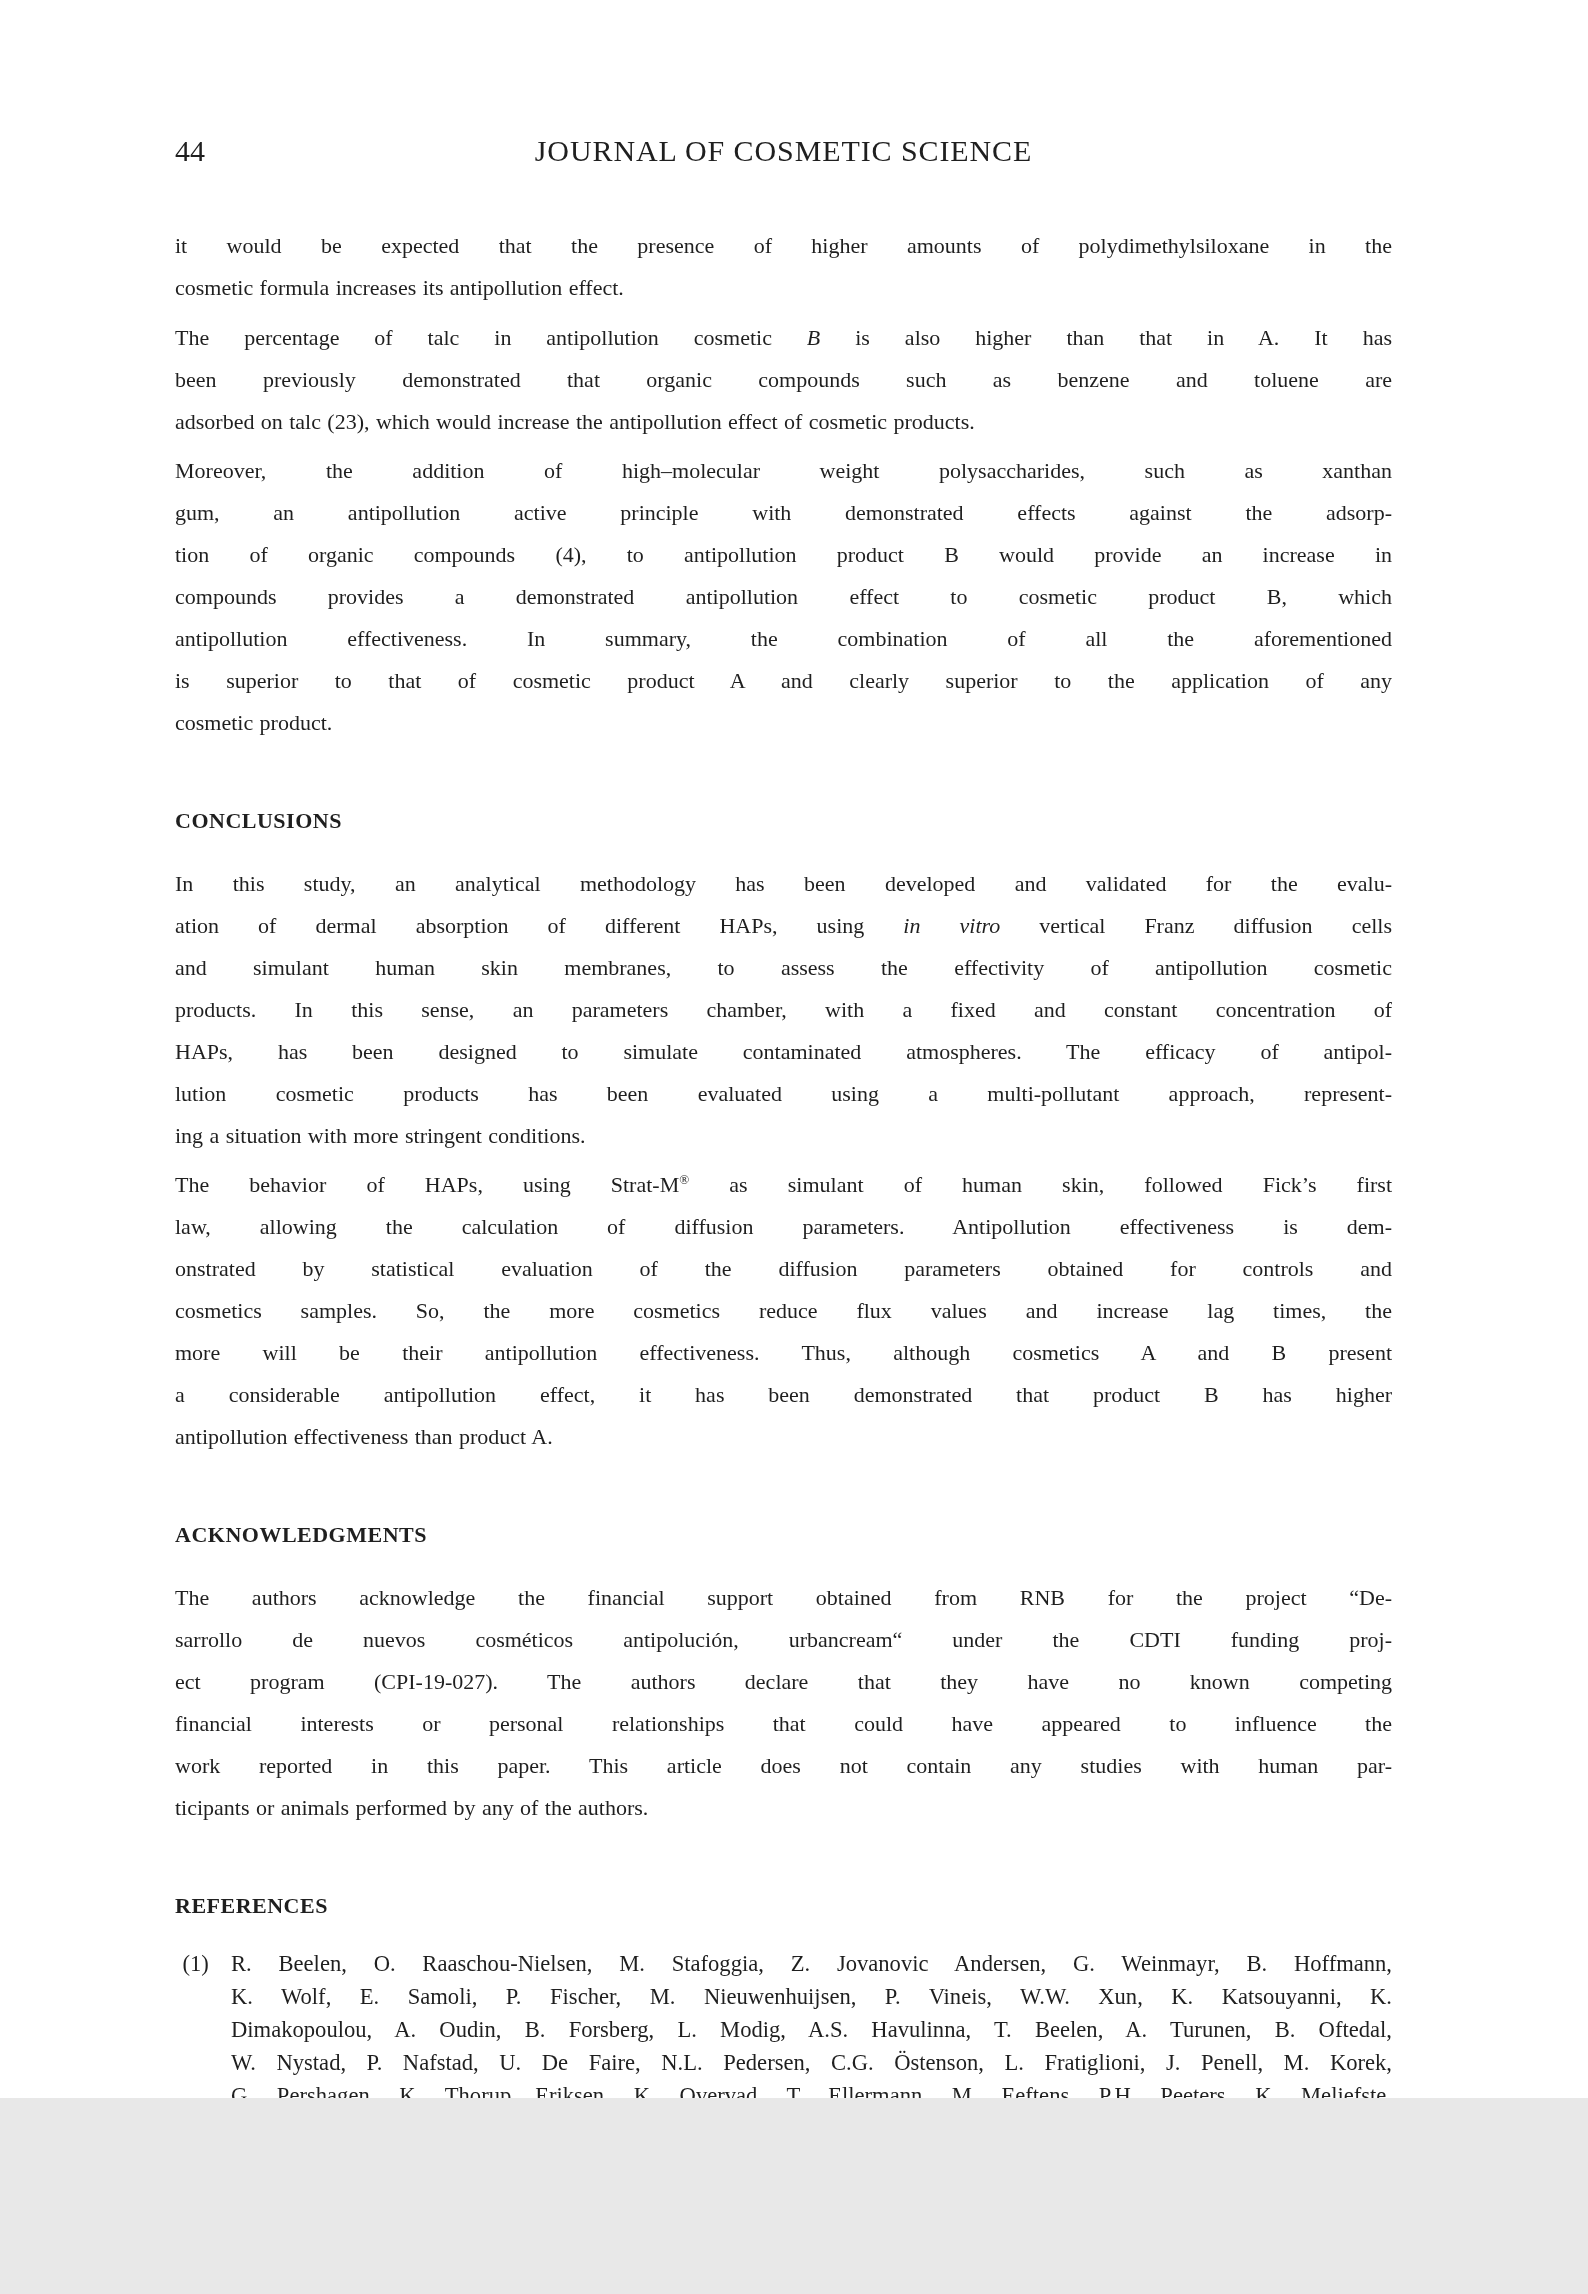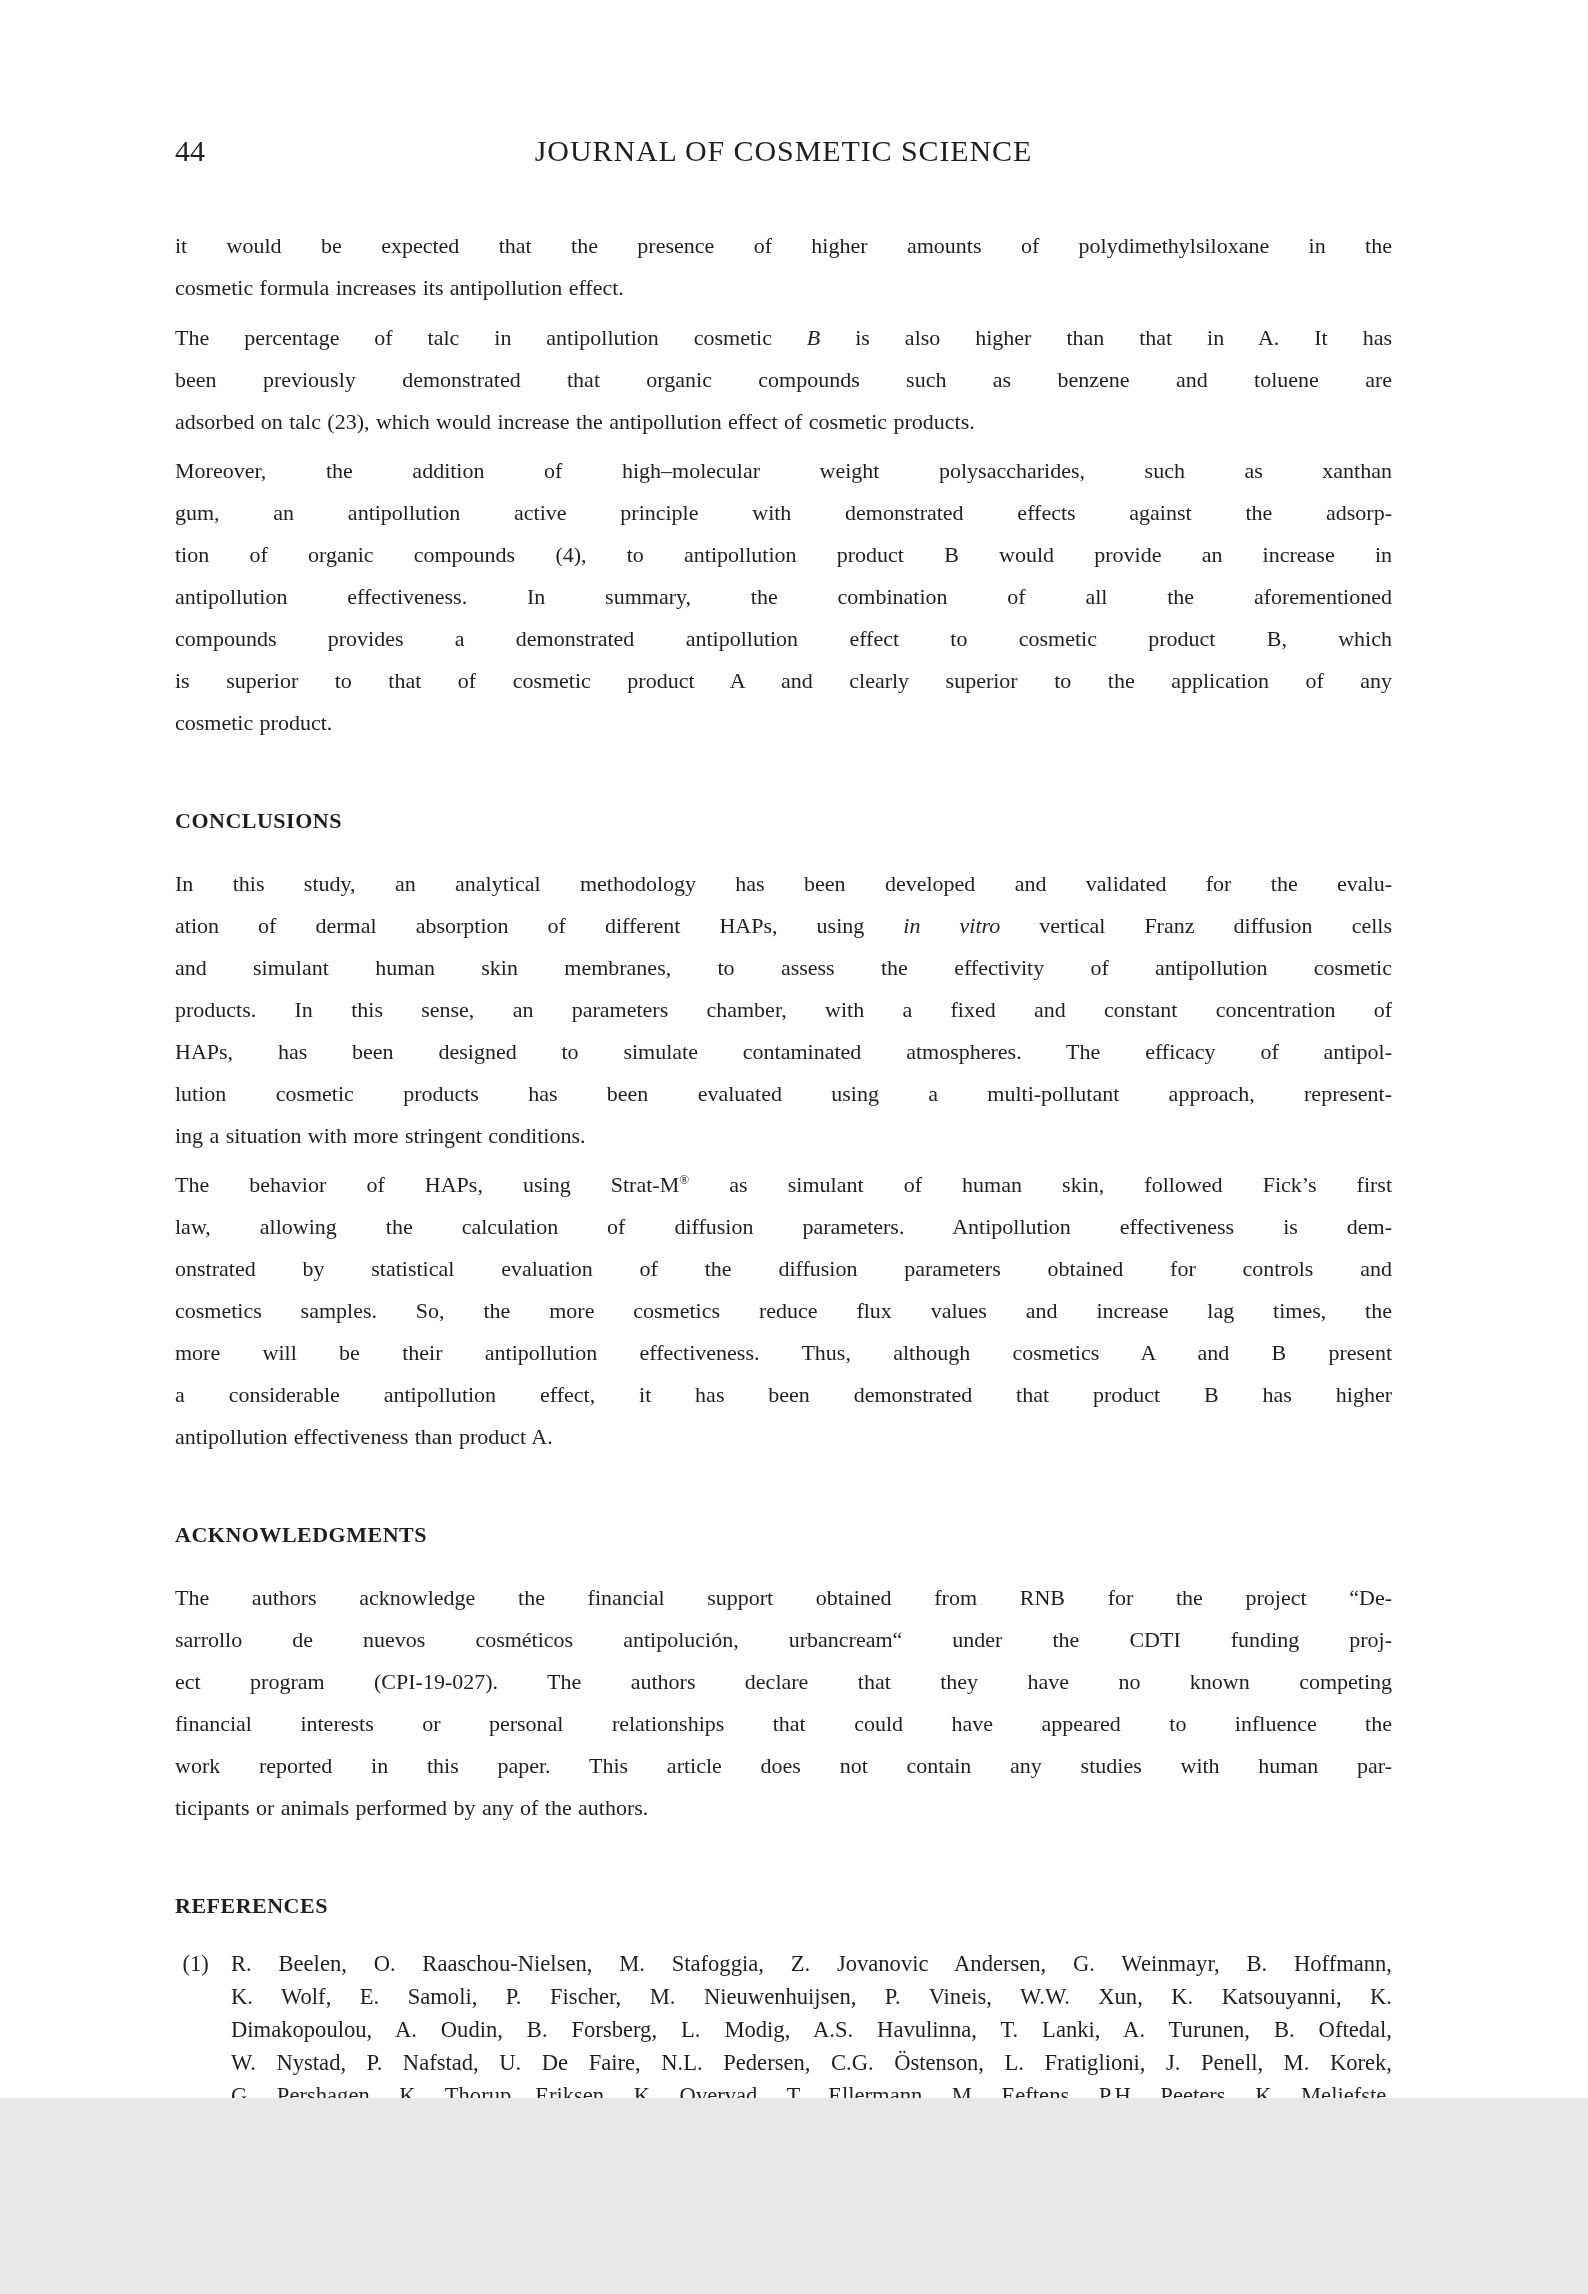--- a/index.html
+++ b/index.html
@@ -105,22 +105,22 @@
       </div>
       <div class="paragraph">
         <div class="line">The percentage of talc in antipollution cosmetic <i>B</i> is also higher than that in A. It has</div>
         <div class="line">been previously demonstrated that organic compounds such as benzene and toluene are</div>
         <div class="line line-last">adsorbed on talc (23), which would increase the antipollution effect of cosmetic products.</div>
       </div>
       <div class="paragraph">
         <div class="line">Moreover, the addition of high–molecular weight polysaccharides, such as xanthan</div>
         <div class="line">gum, an antipollution active principle with demonstrated effects against the adsorp-</div>
         <div class="line">tion of organic compounds (4), to antipollution product B would provide an increase in</div>
+        <div class="line">compounds provides a demonstrated antipollution effect to cosmetic product B, which</div>
         <div class="line">antipollution effectiveness. In summary, the combination of all the aforementioned</div>
-        <div class="line">compounds provides a demonstrated antipollution effect to cosmetic product B, which</div>
         <div class="line">is superior to that of cosmetic product A and clearly superior to the application of any</div>
         <div class="line line-last">cosmetic product.</div>
       </div>
       <div class="section-heading">CONCLUSIONS</div>
       <div class="paragraph">
         <div class="line">In this study, an analytical methodology has been developed and validated for the evalu-</div>
         <div class="line">ation of dermal absorption of different HAPs, using <i>in vitro</i> vertical Franz diffusion cells</div>
         <div class="line">and simulant human skin membranes, to assess the effectivity of antipollution cosmetic</div>
         <div class="line">products. In this sense, an parameters chamber, with a fixed and constant concentration of</div>
         <div class="line">HAPs, has been designed to simulate contaminated atmospheres. The efficacy of antipol-</div>
@@ -143,19 +143,19 @@
         <div class="line">ect program (CPI-19-027). The authors declare that they have no known competing</div>
         <div class="line">financial interests or personal relationships that could have appeared to influence the</div>
         <div class="line">work reported in this paper. This article does not contain any studies with human par-</div>
         <div class="line line-last">ticipants or animals performed by any of the authors.</div>
       </div>
       <div class="section-heading">REFERENCES</div>
       <div class="reference">
         <span class="ref-label">(1)</span>
         <div class="line">R. Beelen, O. Raaschou-Nielsen, M. Stafoggia, Z. Jovanovic Andersen, G. Weinmayr, B. Hoffmann,</div>
         <div class="line">K. Wolf, E. Samoli, P. Fischer, M. Nieuwenhuijsen, P. Vineis, W.W. Xun, K. Katsouyanni, K.</div>
-        <div class="line">Dimakopoulou, A. Oudin, B. Forsberg, L. Modig, A.S. Havulinna, T. Lanki, A. Turunen, B. Oftedal,</div>
+        <div class="line">Dimakopoulou, A. Oudin, B. Forsberg, L. Modig, A.S. Havulinna, T. Beelen, A. Turunen, B. Oftedal,</div>
         <div class="line">W. Nystad, P. Nafstad, U. De Faire, N.L. Pedersen, C.G. Östenson, L. Fratiglioni, J. Penell, M. Korek,</div>
         <div class="line">G. Pershagen, K. Thorup Eriksen, K. Overvad, T. Ellermann, M. Eeftens, P.H. Peeters, K. Meliefste,</div>
       </div>
     </div>
 </div>
 
 
 </body></html>

